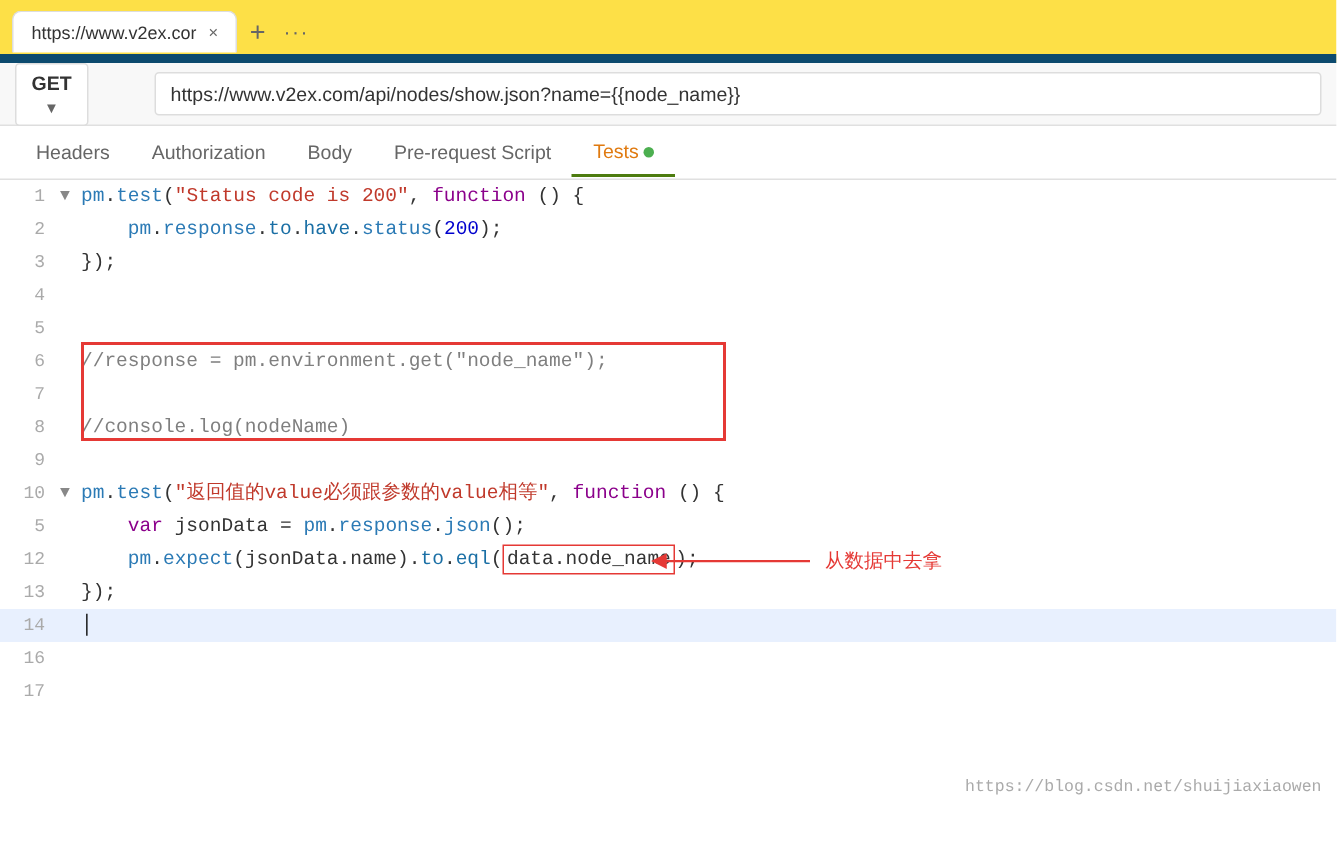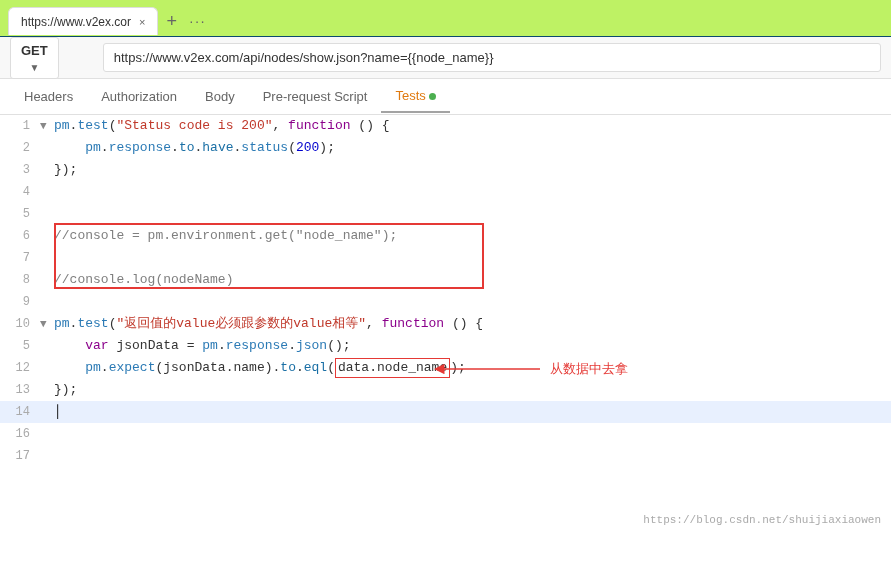--- a/index.html
+++ b/index.html
@@ -1,21 +1,21 @@
 <!DOCTYPE html>
 <html><head>
   <meta charset="utf-8">
   <style>
     * { margin: 0; padding: 0; box-sizing: border-box; }
     body { font-family: Arial, sans-serif; background: #fff; width: 891px; height: 567px; overflow: hidden; font-size: 13px; }
 
     
     .browser-chrome {
-      background: #bef264;
-      border-bottom: 1px solid #0c4a6e;
+      background: #fde047;
+      border-bottom: 6px solid #0c4a6e;
     }
     .tab-bar {
       display: flex;
       align-items: center;
       padding: 6px 8px 0 8px;
       height: 36px;
     }
     .tab {
       background: #fff;
       border: 1px solid #ddd;
@@ -82,21 +82,21 @@
     .req-tab {
       padding: 8px 14px;
       font-size: 13px;
       color: #666;
       cursor: pointer;
       position: relative;
       white-space: nowrap;
     }
     .req-tab.active {
       color: #e07a10;
-      border-bottom: 2px solid #a3a3a3;
+      border-bottom: 2px solid #4d7c0f;
     }
     .req-tab .dot {
       display: inline-block;
       width: 7px;
       height: 7px;
       border-radius: 50%;
       background: #4caf50;
       margin-left: 3px;
       vertical-align: middle;
     }
@@ -272,21 +272,21 @@
 
       <div class="code-line">
         <span class="line-num">5</span>
         <span class="line-arrow"></span>
         <span class="line-content"></span>
       </div>
 
       <div class="code-line">
         <span class="line-num">6</span>
         <span class="line-arrow"></span>
-        <span class="line-content"><span class="comment">//console = pm.environment.get("node_name");</span></span>
+        <span class="line-content"><span class="comment">//response = pm.environment.get("node_name");</span></span>
       </div>
 
       <div class="code-line">
         <span class="line-num">7</span>
         <span class="line-arrow"></span>
         <span class="line-content"></span>
       </div>
 
       <div class="code-line">
         <span class="line-num">8</span>

